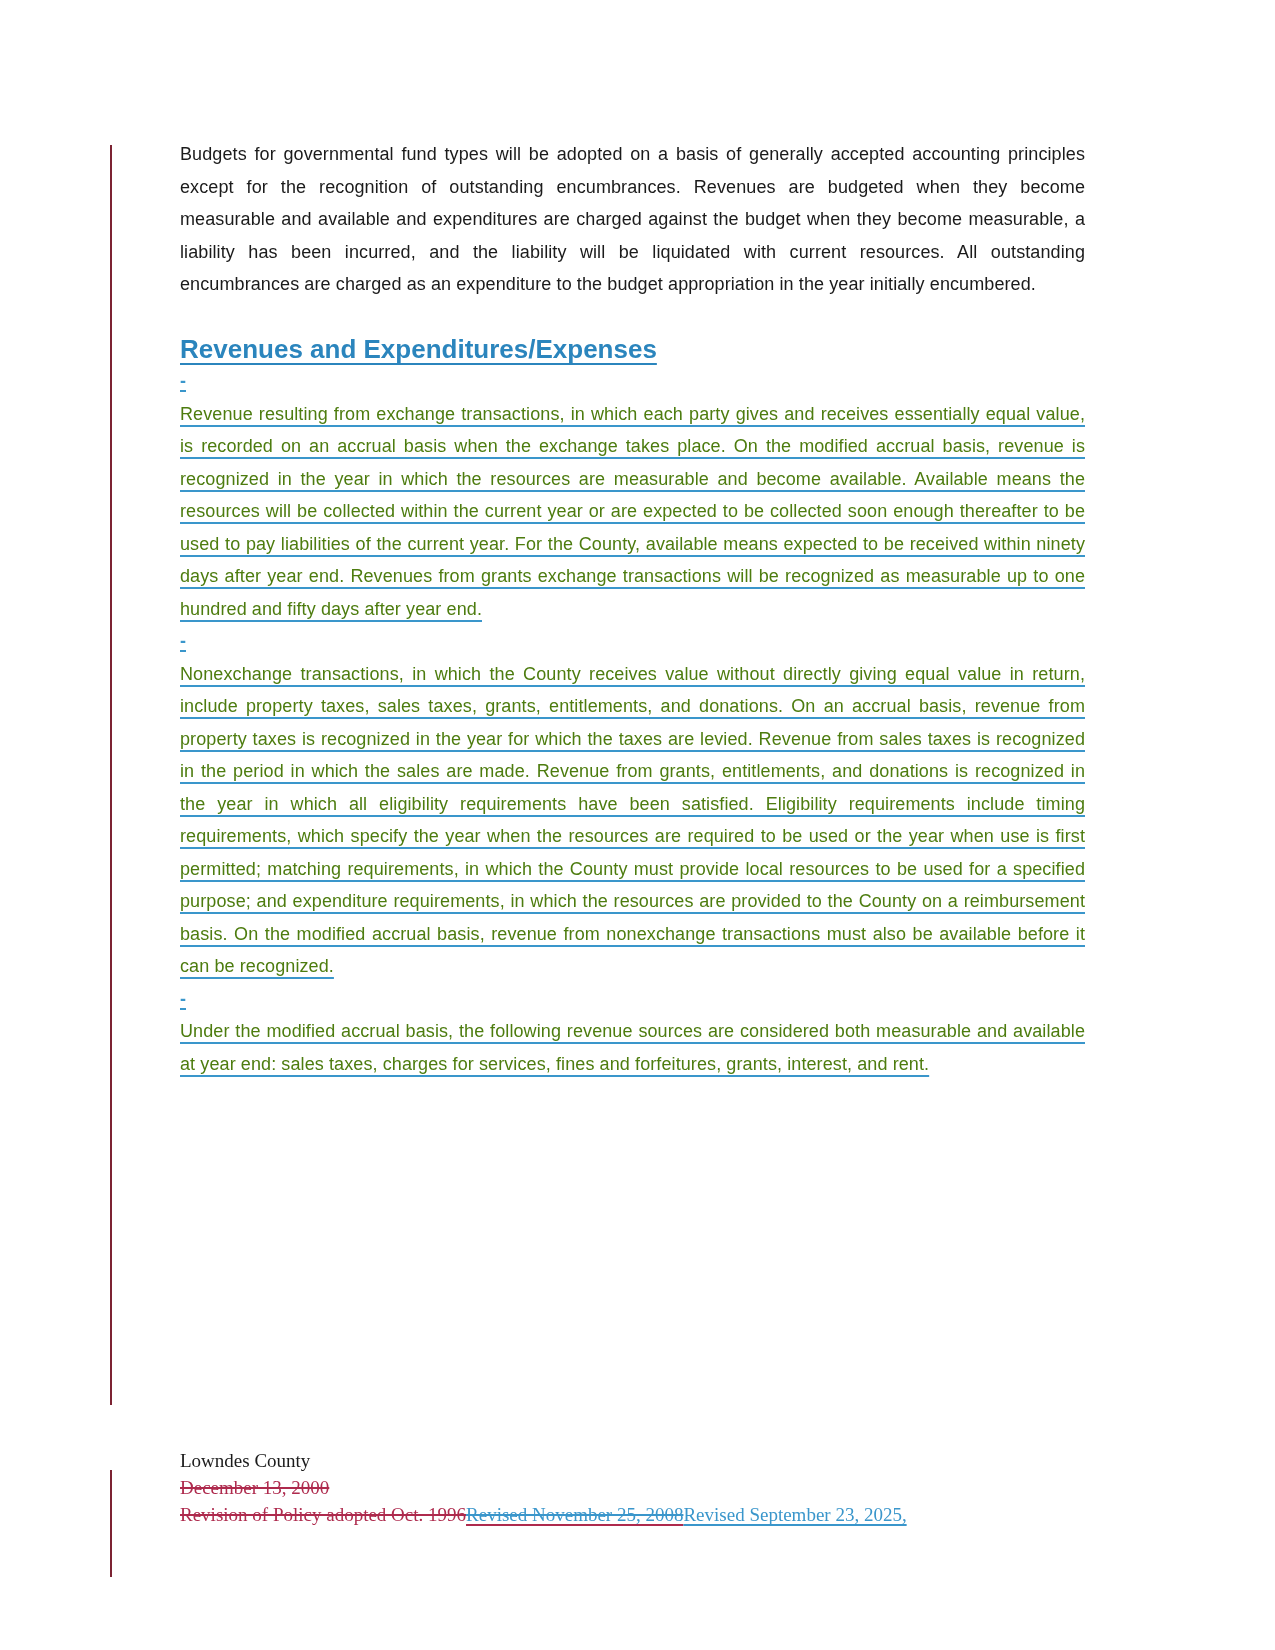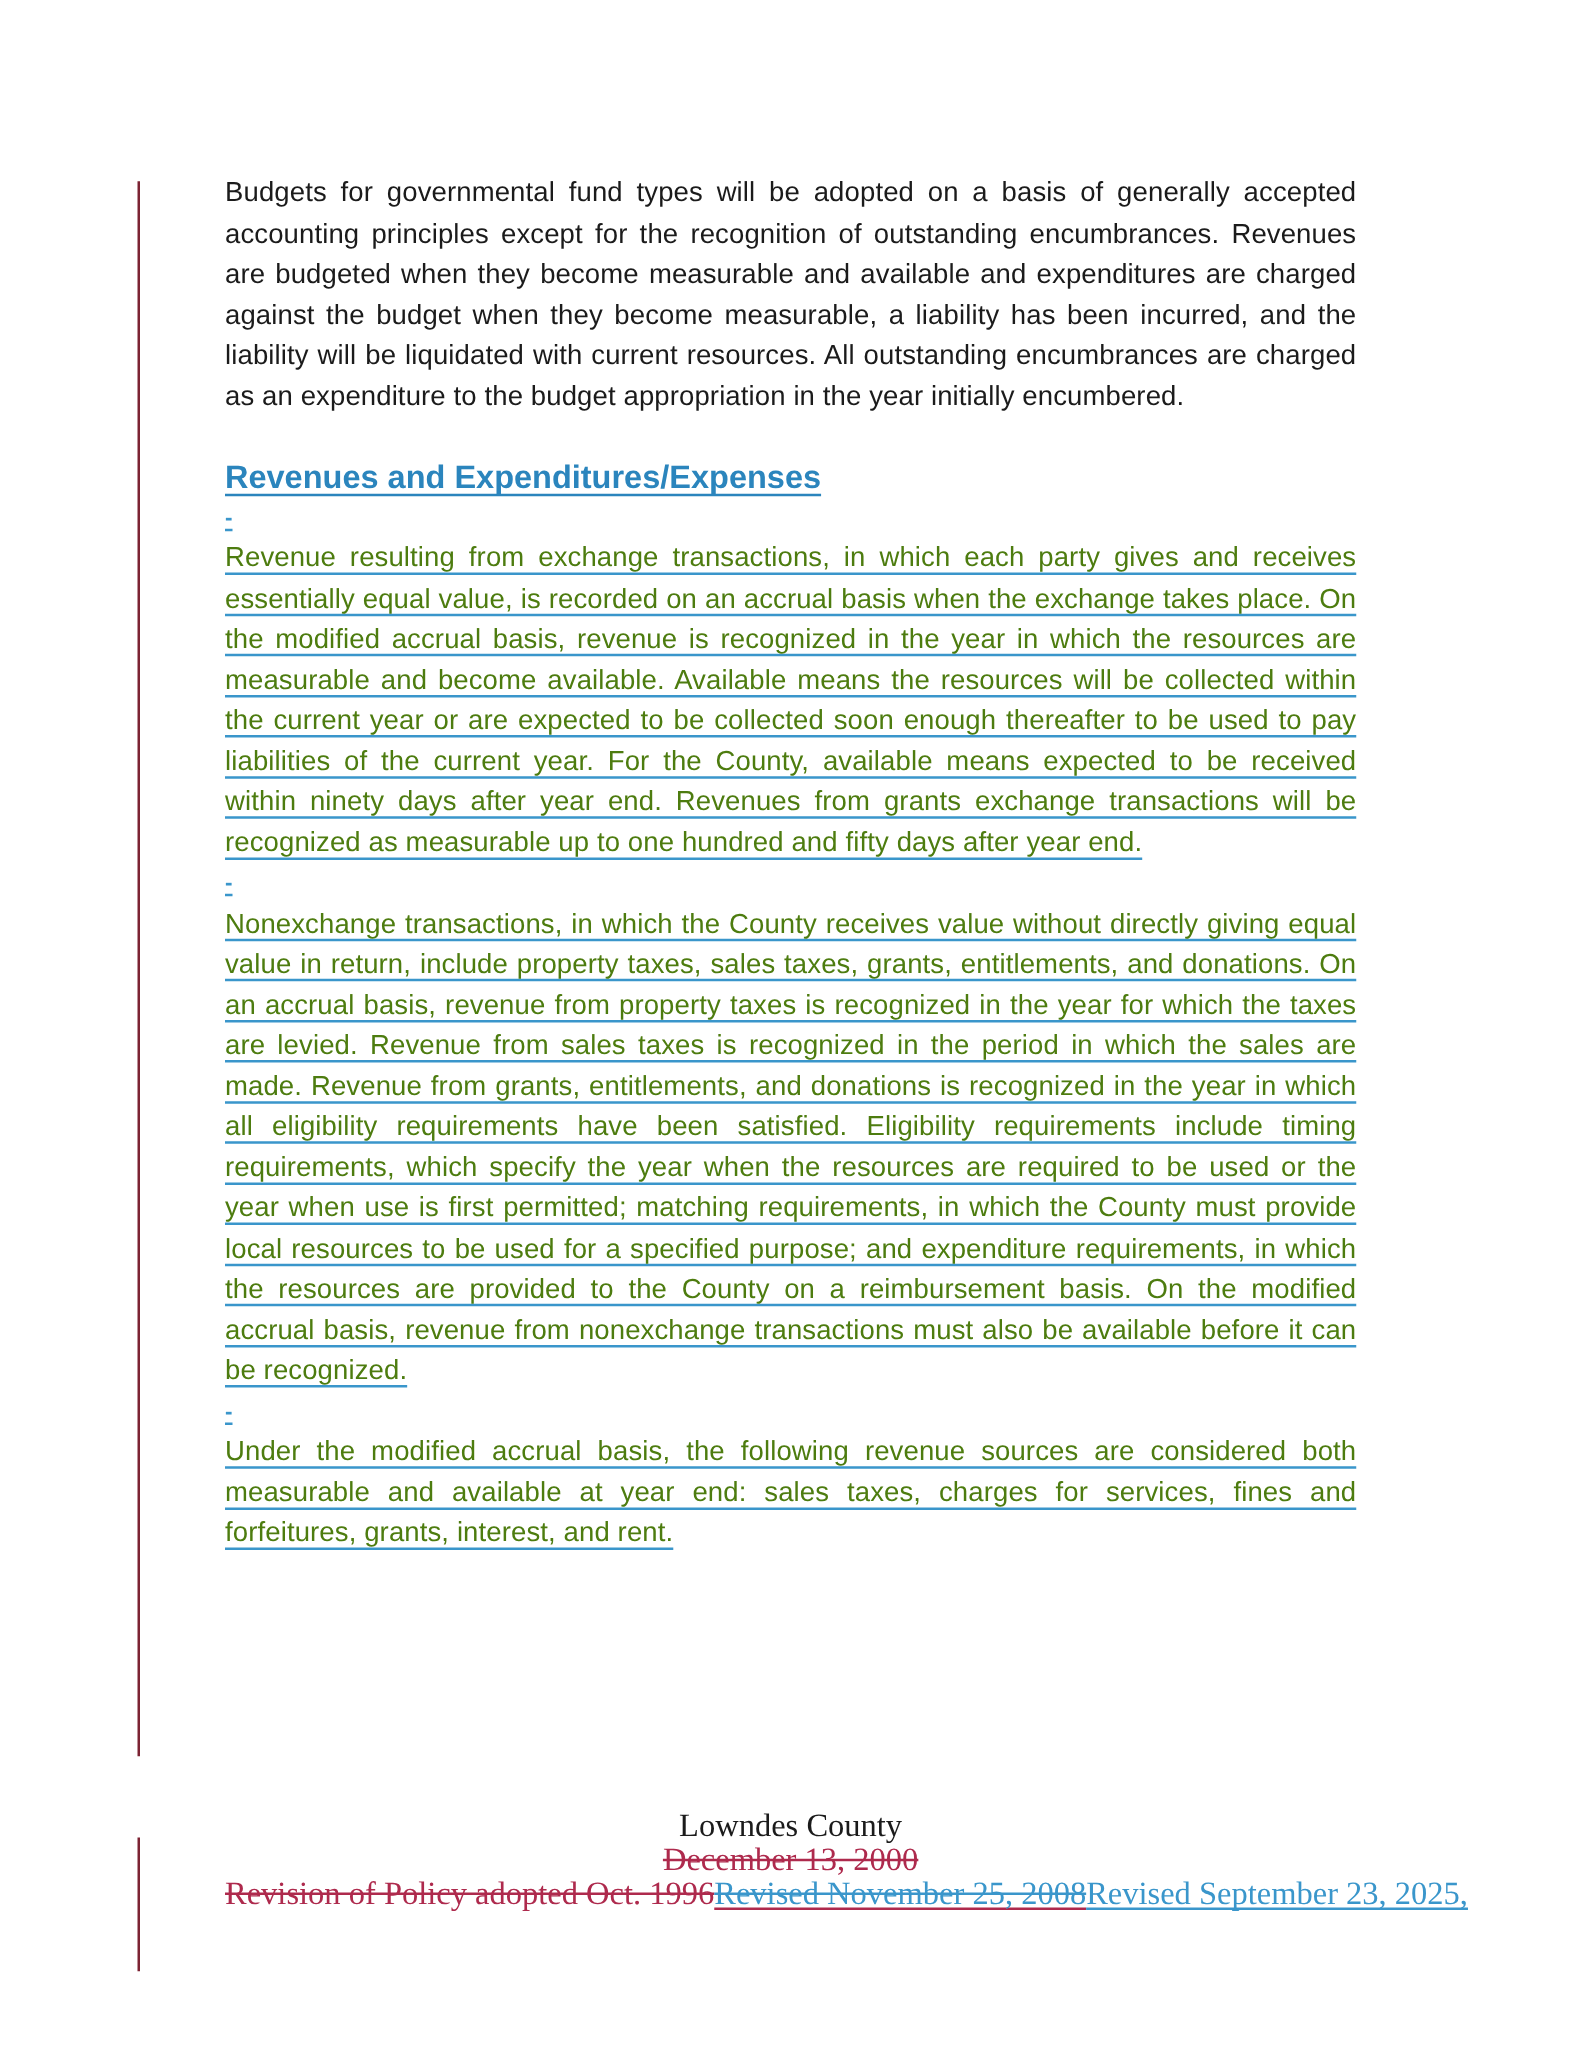--- a/index.html
+++ b/index.html
@@ -21,21 +21,21 @@
   .change-bar.bar-footer { top: 1470px; height: 107px;  }
 
   .content {
     position: absolute;
     left: 180px;
     top: 138px;
     width: 905px;
   }
   .para {
     margin: 0;
-    font-size: 22px;
+    font-size: 18px;
     line-height: 32.5px;
     text-align: justify;
     color: #1b1b1b;
     letter-spacing: 0.1px;
   }
   .para.black { color: #1b1b1b; }
   .para.inserted {
     color: #4d7c0f;
     text-decoration: underline;
     text-decoration-color: #3a96cb;
@@ -68,23 +68,23 @@
     text-decoration-thickness: 2px;
     text-underline-offset: 3px;
     font-weight: bold;
   }
 
   .footer {
     position: absolute;
     left: 180px;
     top: 1447px;
     width: 905px;
-    text-align: center;
+    text-align: left;
     font-family: "Liberation Serif", serif;
-    font-size: 26px;
+    font-size: 19px;
     line-height: 27px;
     color: #1b1b1b;
   }
   .footer div { white-space: nowrap; }
   .del-red {
     color: #ae2a4d;
     text-decoration: line-through;
     text-decoration-color: #ae2a4d;
     text-decoration-thickness: 1.5px;
   }

